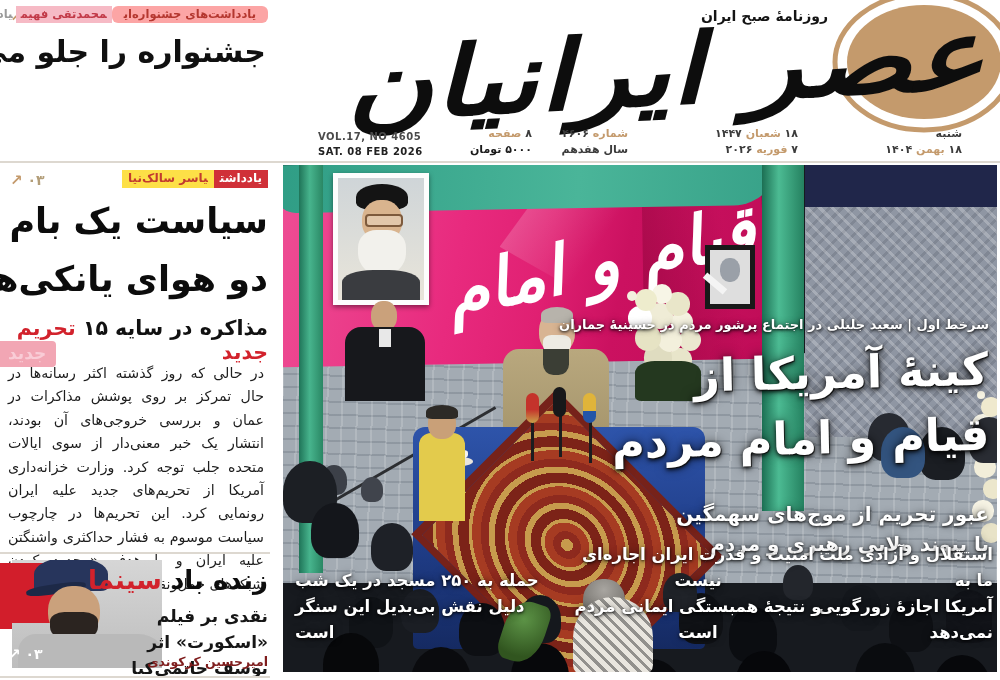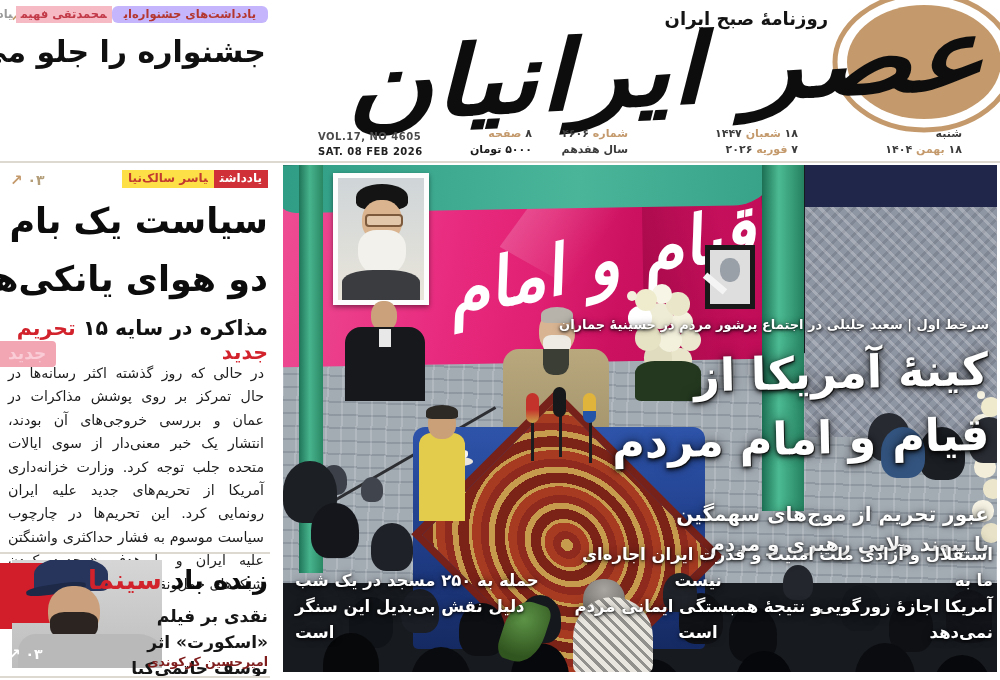--- a/index.html
+++ b/index.html
@@ -9,27 +9,27 @@
   .nowrap{white-space:nowrap;}
   .tan{color:#c49a6c;}
   .dark{color:#3c3c3c;}
 
   
   .marker{direction:ltr;font-size:14px;font-weight:bold;color:#b39e79;letter-spacing:1px;}
   .marker .arr{color:#c49a6c;font-size:15px;}
 
   
   .tl-kicker{top:7px;right:732px;font-size:11.5px;font-weight:bold;white-space:nowrap;}
-  .tl-kicker .k1{background:#c4b5fd;color:#b4372f;padding:1px 12px 2px;border-radius:6px;}
+  .tl-kicker .k1{background:#fca5a5;color:#b4372f;padding:1px 12px 2px;border-radius:6px;}
   .tl-kicker .k2{background:#f6bac5;color:#c23a48;padding:1px 5px 2px;}
   .tl-kicker .k3{color:#9b9b9b;padding-right:3px;}
   .tl-h{top:30px;right:734px;width:262px;text-align:right;font-size:30px;line-height:44px;font-weight:900;color:#101010;letter-spacing:-.5px;}
 
   
-  .tagline{top:8px;right:172px;font-size:18px;font-weight:bold;color:#141414;}
+  .tagline{top:8px;right:172px;font-size:14px;font-weight:bold;color:#141414;}
   .dgroup{top:126px;font-size:11px;line-height:16px;text-align:right;font-weight:bold;}
   .dgroup div{white-space:nowrap;}
   .den{top:129px;left:318px;direction:ltr;text-align:left;font-size:10px;line-height:15px;font-weight:bold;color:#4a4a4a;letter-spacing:.5px;}
   .den .l2{color:#222;}
   .price{color:#1a1a1a;font-weight:900;}
 
   .rule{background:#ddd8d0;height:2px;}
 
   
   .n-kicker{top:171px;right:732px;font-size:12px;font-weight:bold;white-space:nowrap;}

